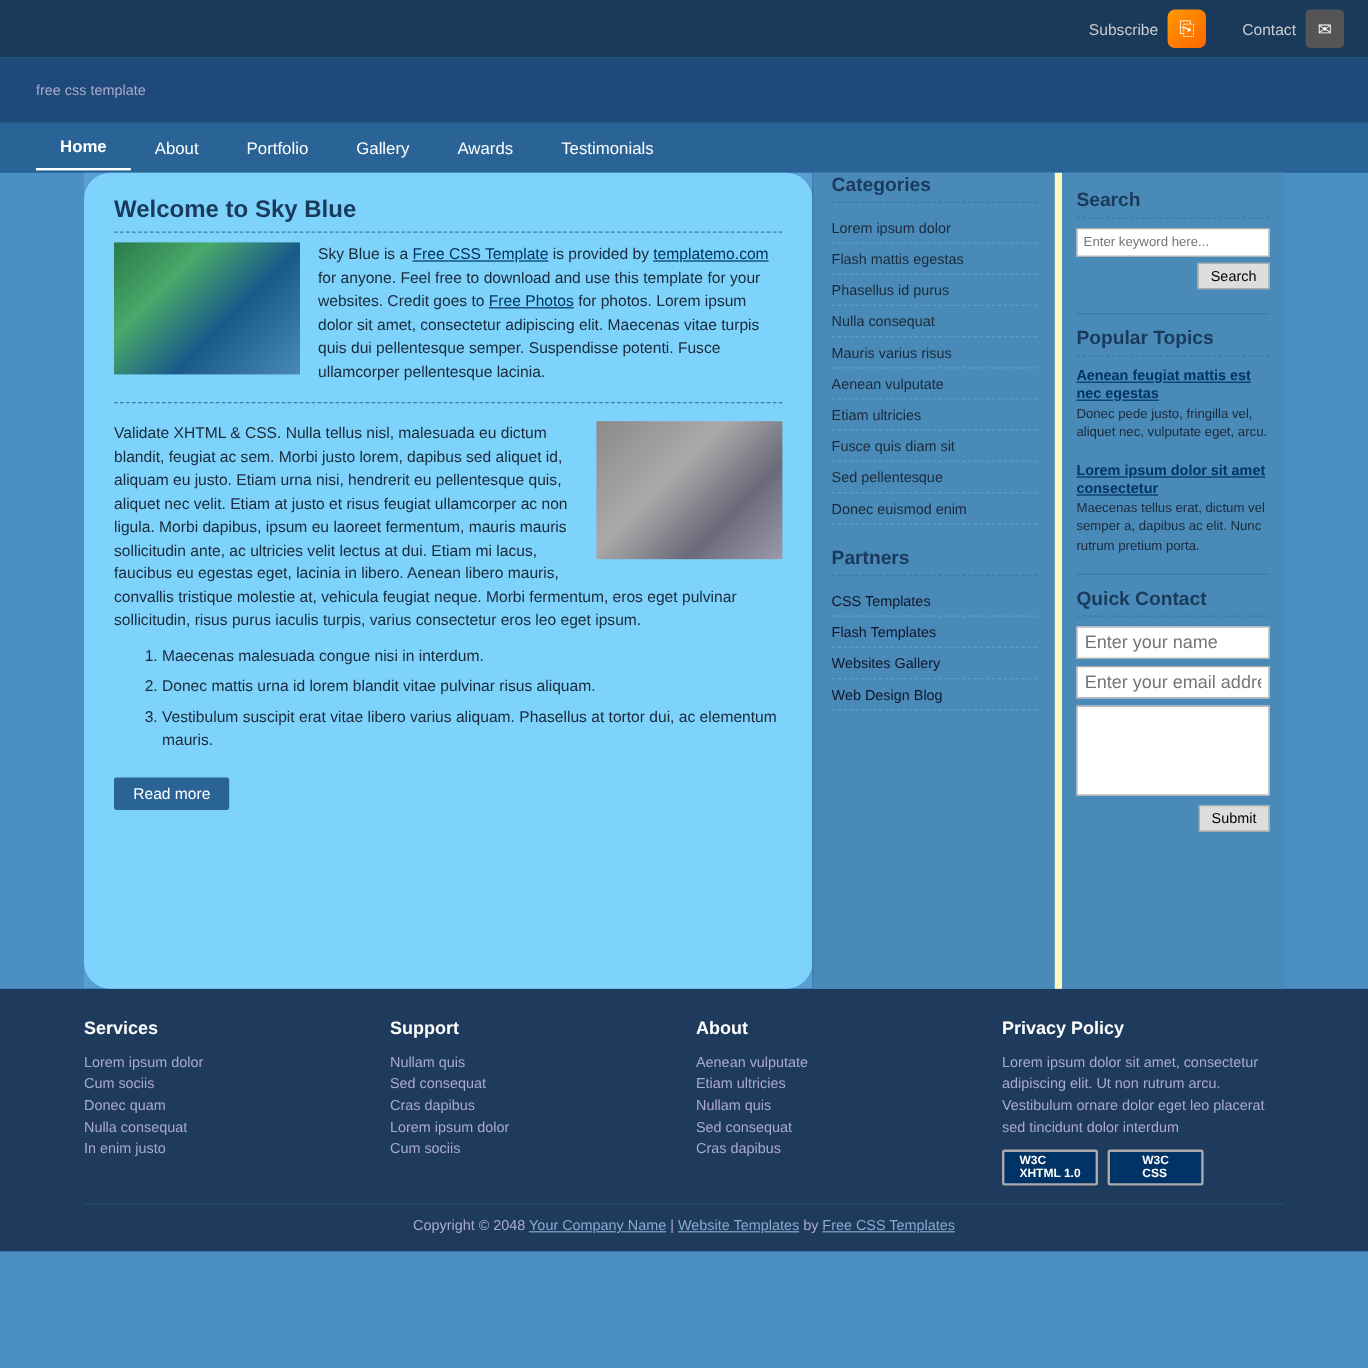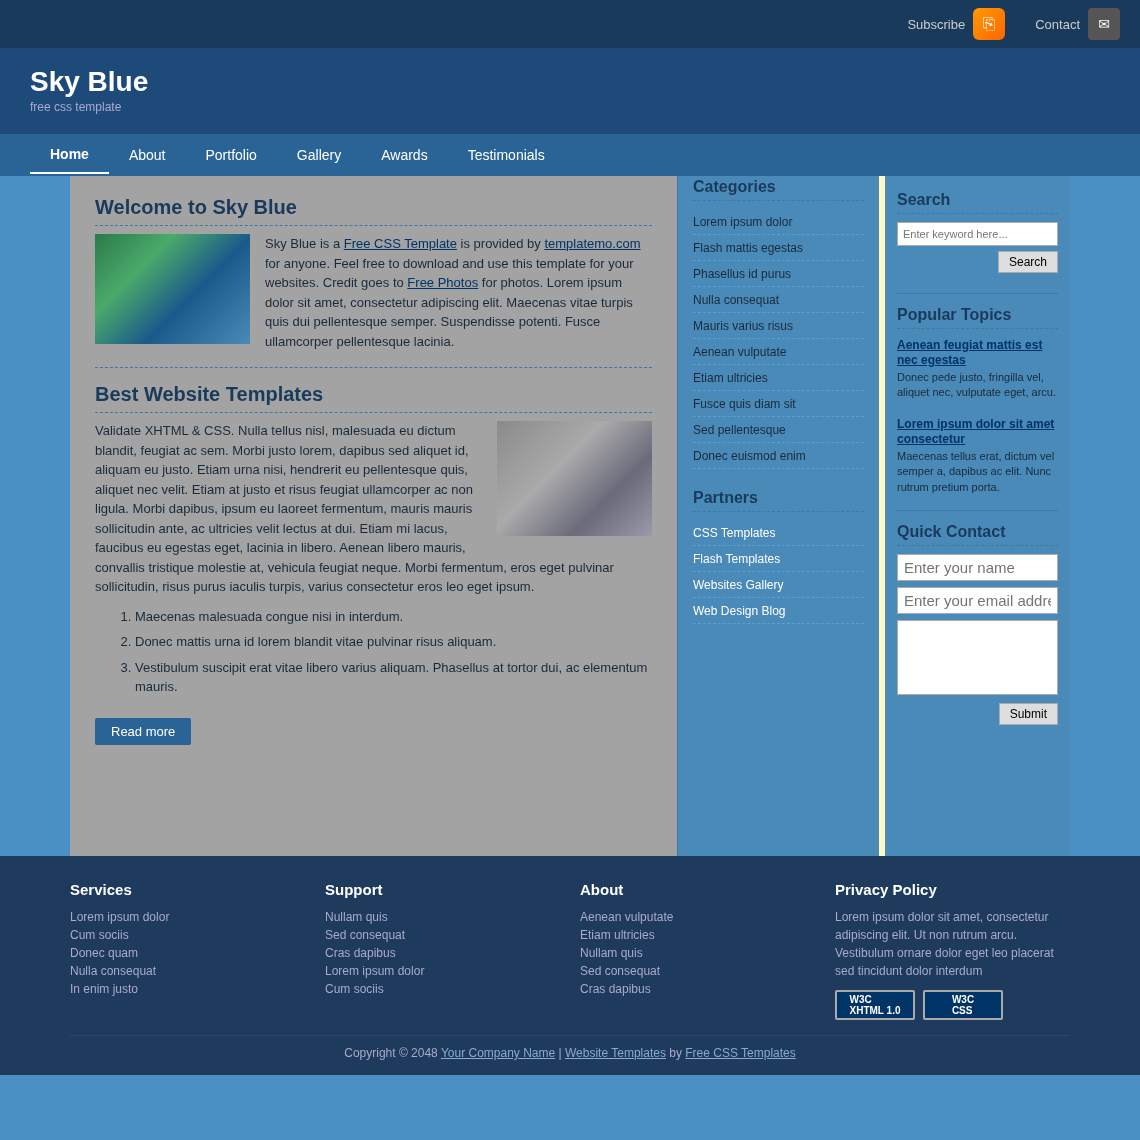--- a/index.html
+++ b/index.html
@@ -73,21 +73,22 @@
       max-width: 1000px;
       margin: 0 auto;
       background: #5a9fd4;
       min-height: 680px;
     }
 
     
     #content {
       flex: 1;
       padding: 20px 25px;
-      background: #a3a3a3;
+      background: #7dd3fc;
+      border-radius: 22px;
     }
 
     
     #sidebar-mid {
       width: 208px;
       background: #4a8ab8;
       padding: 2px 15px;
       border-left: 1px solid #3a7aa8;
       border-right: 6px solid #fef9c3;
     }
@@ -148,21 +149,21 @@
       text-align: center;
     }
 
     
     .cat-list { list-style: none; margin-top: 5px; }
     .cat-list li { border-bottom: 1px dashed #5a9fd4; padding: 5px 0; }
     .cat-list li a { color: #1a2a3a; text-decoration: none; font-size: 12px; }
 
     .partners-list { list-style: none; margin-top: 5px; }
     .partners-list li { border-bottom: 1px dashed #5a9fd4; padding: 5px 0; }
-    .partners-list li a { color: #ffffff; text-decoration: none; font-size: 12px; }
+    .partners-list li a { color: #0f172a; text-decoration: none; font-size: 12px; }
 
     
     .search-input {
       width: 100%; padding: 5px; font-size: 11px;
       border: 1px solid #aaa; background: white;
       color: #999;
       margin-bottom: 5px;
     }
     .search-btn {
       float: right;
@@ -254,21 +255,20 @@
     <span>Subscribe</span>
     <div class="topbar-icon-subscribe">⎘</div>
   </div>
   <div class="topbar-item">
     <span>Contact</span>
     <div class="topbar-icon-contact">✉</div>
   </div>
 </div>
 
 <div id="header">
-  <h1>Sky Blue</h1>
   <p>free css template</p>
 </div>
 
 <div id="nav">
   <a class="nav-item active">Home</a>
   <a class="nav-item">About</a>
   <a class="nav-item">Portfolio</a>
   <a class="nav-item">Gallery</a>
   <a class="nav-item">Awards</a>
   <a class="nav-item">Testimonials</a>
@@ -284,21 +284,20 @@
         <div class="article-img"></div>
         <p>
           <span>Sky Blue is a </span><a href="#">Free CSS Template</a><span> is provided by </span><a href="#">templatemo.com</a><span> for anyone. Feel free to download and use this template for your websites. Credit goes to </span><a href="#">Free Photos</a><span> for photos. Lorem ipsum dolor sit amet, consectetur adipiscing elit. Maecenas vitae turpis quis dui pellentesque semper. Suspendisse potenti. Fusce ullamcorper pellentesque lacinia.</span>
         </p>
       </div>
     </div>
 
     <hr class="divider">
 
     <div>
-      <h2 class="section-title">Best Website Templates</h2>
       <div class="clearfix content-text">
         <div class="article-img-right"></div>
         <p>Validate XHTML &amp; CSS. Nulla tellus nisl, malesuada eu dictum blandit, feugiat ac sem. Morbi justo lorem, dapibus sed aliquet id, aliquam eu justo. Etiam urna nisi, hendrerit eu pellentesque quis, aliquet nec velit. Etiam at justo et risus feugiat ullamcorper ac non ligula. Morbi dapibus, ipsum eu laoreet fermentum, mauris mauris sollicitudin ante, ac ultricies velit lectus at dui. Etiam mi lacus, faucibus eu egestas eget, lacinia in libero. Aenean libero mauris, convallis tristique molestie at, vehicula feugiat neque. Morbi fermentum, eros eget pulvinar sollicitudin, risus purus iaculis turpis, varius consectetur eros leo eget ipsum.</p>
       </div>
       <ol>
         <li>Maecenas malesuada congue nisi in interdum.</li>
         <li>Donec mattis urna id lorem blandit vitae pulvinar risus aliquam.</li>
         <li>Vestibulum suscipit erat vitae libero varius aliquam. Phasellus at tortor dui, ac elementum mauris.</li>
       </ol>
       <button class="read-more-btn">Read more</button>

